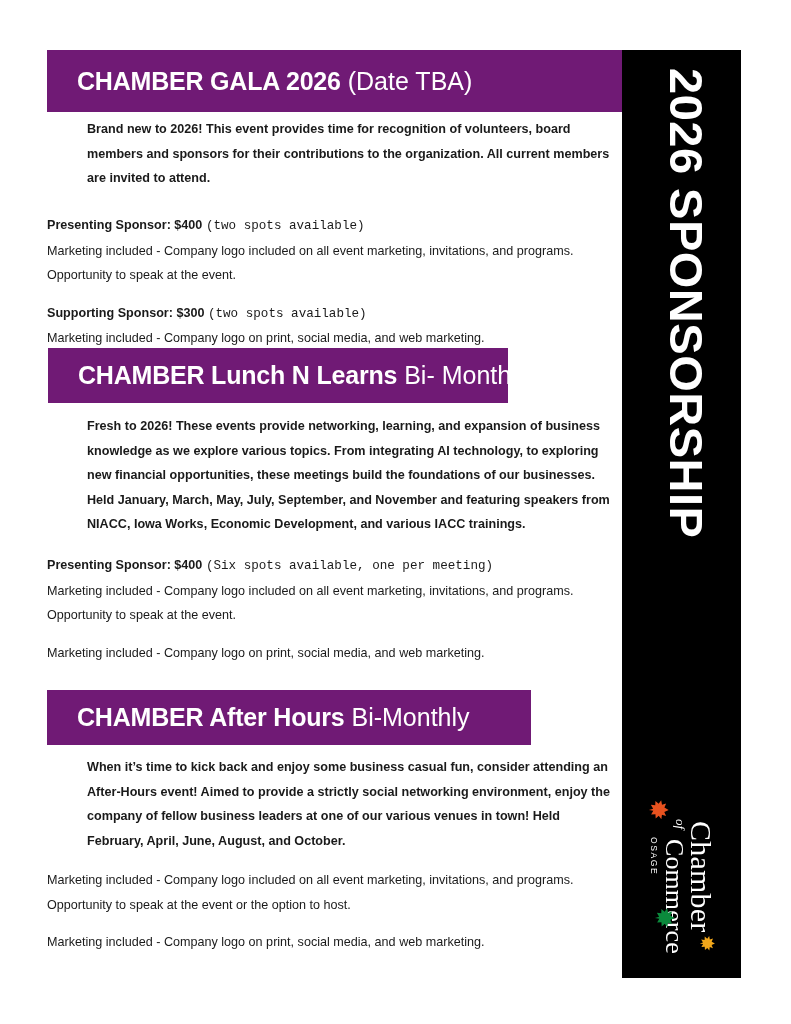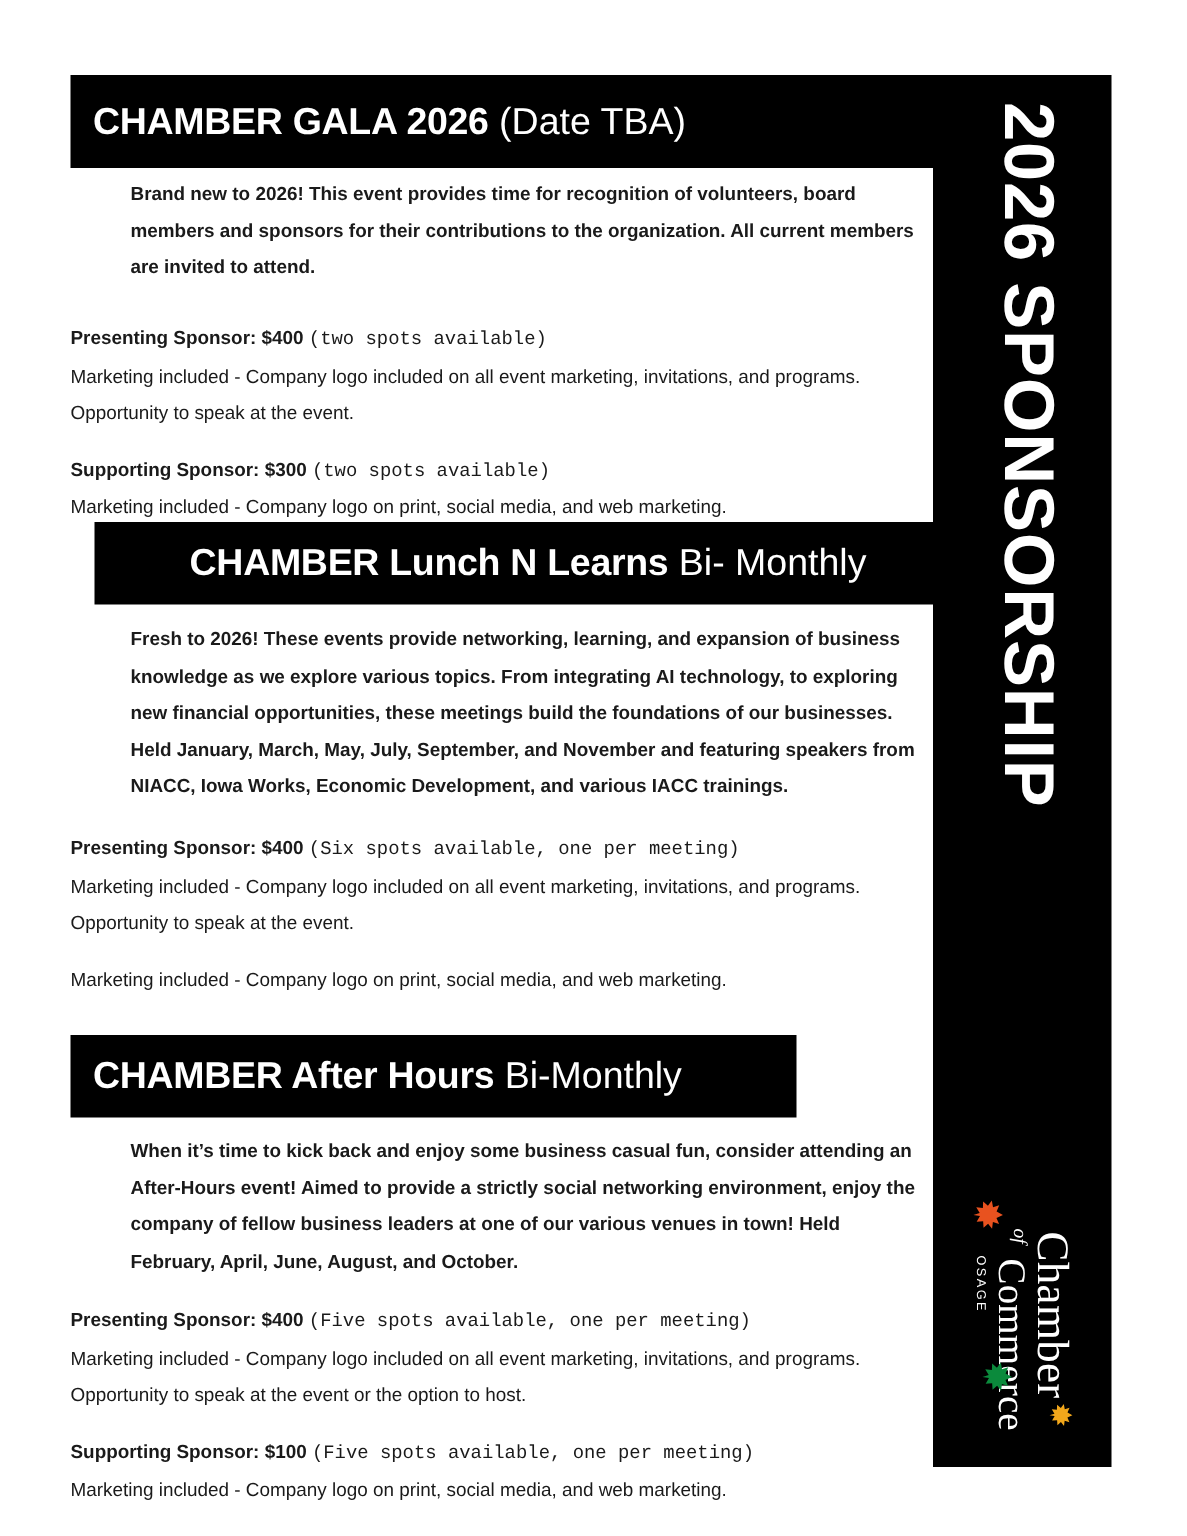--- a/index.html
+++ b/index.html
@@ -137,44 +137,44 @@
 
   
   .content {
     position: absolute;
     left: 47px;
     top: 0;
     width: 568px;
   }
 
   .band {
-    background: #000000;
+    background: #701a75;
     color: #ffffff;
     box-sizing: border-box;
     display: flex;
     align-items: center;
-    padding-left: 15px;
+    padding-left: 30px;
   }
   .band-title {
     font-family: "Liberation Sans", sans-serif;
     font-size: 25px;
     line-height: 1.05;
     white-space: nowrap;
   }
   .band-title .b-strong {
     font-weight: bold;
     letter-spacing: -0.2px;
   }
   .band-title .b-light {
     font-weight: normal;
     letter-spacing: 0px;
   }
 
   .band-1 { position: absolute; left: 0;  top: 50px;  width: 576px; height: 62px; }
-  .band-2 { position: absolute; left: 16px;  top: 348px; width: 563px; height: 55px; justify-content: center; }
+  .band-2 { position: absolute; left: 1px;  top: 348px; width: 460px; height: 55px; }
   .band-3 { position: absolute; left: 0;  top: 690px; width: 484px; height: 55px; }
 
   .body-block {
     position: absolute;
     width: 566px;
     font-family: "Liberation Sans", sans-serif;
     font-size: 12.6px;
     color: #1a1a1a;
   }
   .body-block p {
@@ -276,33 +276,25 @@
         <span class="b-light">Bi-Monthly</span>
       </div>
     </div>
 
     <div class="body-block intro intro-3">
       <p>When it’s time to kick back and enjoy some business casual fun, consider attending an After-Hours event! Aimed to provide a strictly social networking environment, enjoy the company of fellow business leaders at one of our various venues in town! Held February, April, June, August, and October.</p>
     </div>
 
     <div class="body-block tiers-3">
       <div class="tier">
-        <p class="tier-head">
-          <span>Presenting Sponsor: $400</span>
-          <span class="plain">(Five spots available, one per meeting)</span>
-        </p>
         <p class="tier-desc">
           <span class="mk">Marketing included</span><span> - Company logo included on all event marketing, invitations, and programs. Opportunity to speak at the event or the option to host.</span>
         </p>
       </div>
       <div class="tier">
-        <p class="tier-head">
-          <span>Supporting Sponsor: $100</span>
-          <span class="plain">(Five spots available, one per meeting)</span>
-        </p>
         <p class="tier-desc">
           <span class="mk">Marketing included</span><span> - Company logo on print, social media, and web marketing.</span>
         </p>
       </div>
     </div>
 
   </div>
 
   <div class="sidebar">
 

